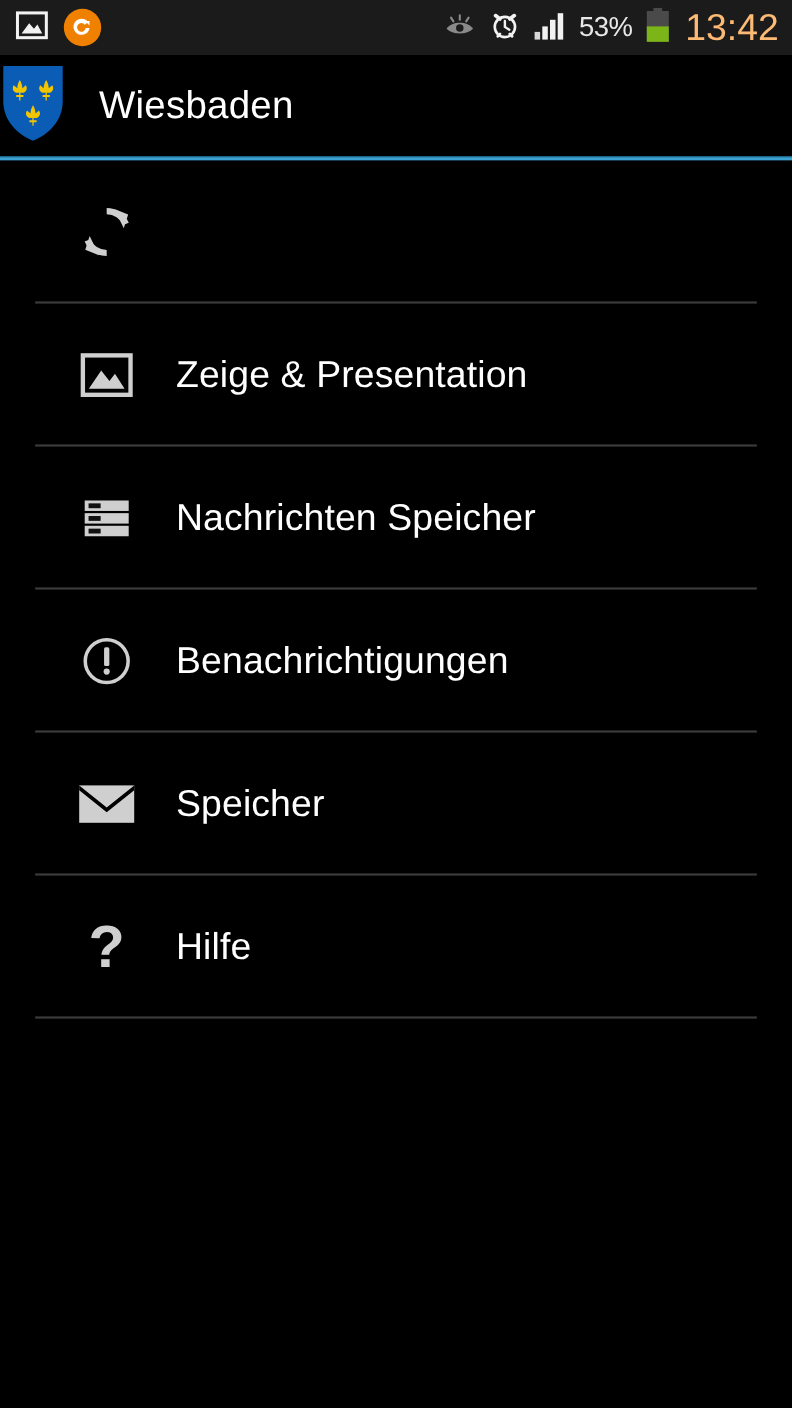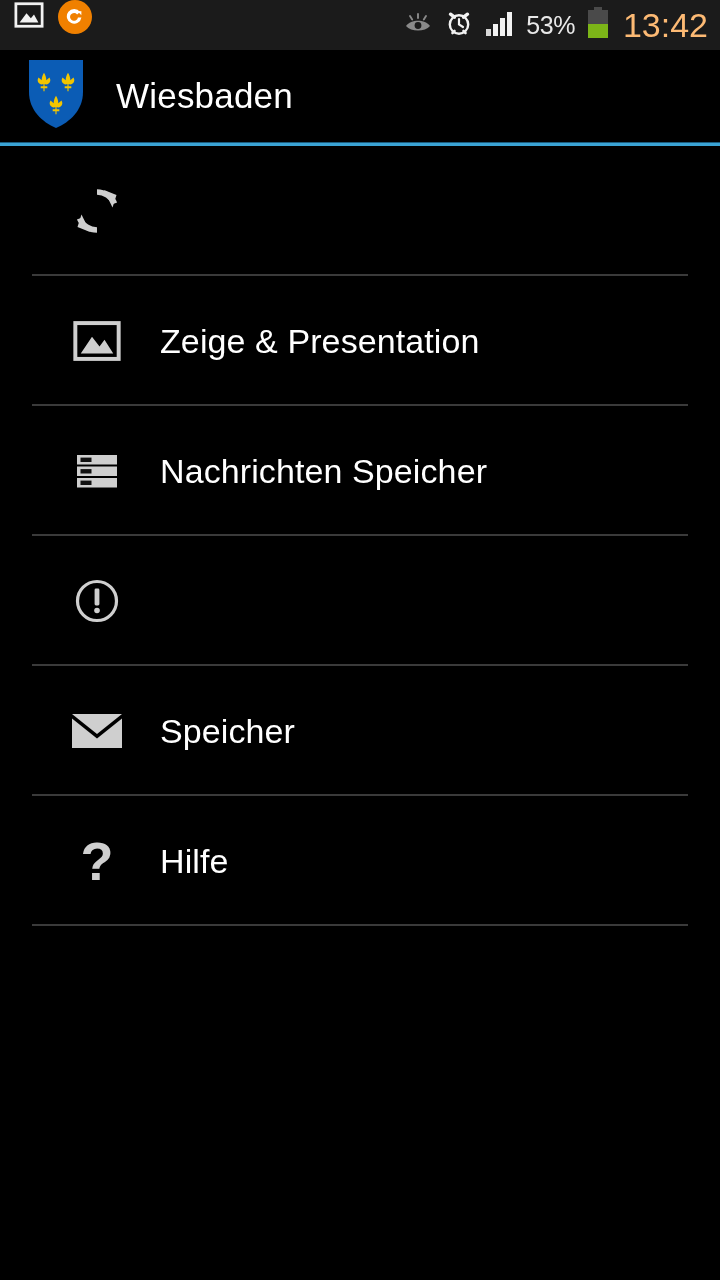--- a/index.html
+++ b/index.html
@@ -8,21 +8,21 @@
     background: #000;
     font-family: "Liberation Sans", sans-serif;
     overflow: hidden;
   }
 
   
   #status-bar {
     position: relative;
     width: 720px; height: 50px;
     background: #1b1b1b;
-    display: flex; align-items: flex-start;
+    display: flex; align-items: center;
   }
   #status-left {
     display: flex; align-items: center;
     padding-left: 14px; gap: 14px;
   }
   #status-right {
     position: absolute; right: 8px; top: 0; height: 50px;
     display: flex; align-items: center; gap: 11px;
   }
   .sb-icon { display: block; }
@@ -40,21 +40,20 @@
   #clock {
     color: #fdba74; font-size: 34px; line-height: 1;
     letter-spacing: 0px; padding-left: 2px; padding-right: 4px;
   }
 
   
   #app-header {
     width: 720px; height: 92px;
     background: #000;
     display: flex; align-items: center;
-    padding-left: 26px;
   }
   #app-title {
     color: #ffffff; font-size: 35px; margin-left: 30px;
     letter-spacing: 0.2px;
   }
   #header-rule {
     width: 720px; height: 4px;
     background: #3aa3d4;
     border-top: 1px solid #1a5b7d;
   }
@@ -224,20 +223,21 @@
   </div>
 
   <div class="menu-row">
     <span class="menu-icon">
       <svg width="52" height="52" viewBox="0 0 52 52">
         <circle cx="26" cy="26" r="19.5" fill="none" stroke="#cfcfcf" stroke-width="3.2"></circle>
         <rect x="23.6" y="13.5" width="4.8" height="17" rx="1.4" fill="#cfcfcf"></rect>
         <circle cx="26" cy="35.5" r="2.8" fill="#cfcfcf"></circle>
       </svg>
     </span>
+    <span class="menu-label">Benachrichtigungen</span>
     <span class="row-divider"></span>
   </div>
 
   <div class="menu-row">
     <span class="menu-icon">
       <svg width="52" height="40" viewBox="0 0 52 40">
         <rect x="1" y="3" width="50" height="34" fill="#cfcfcf"></rect>
         <path d="M1 3 L26 23 L51 3 L51 7.5 L26 27.5 L1 7.5 Z" fill="#000000"></path>
       </svg>
     </span>

